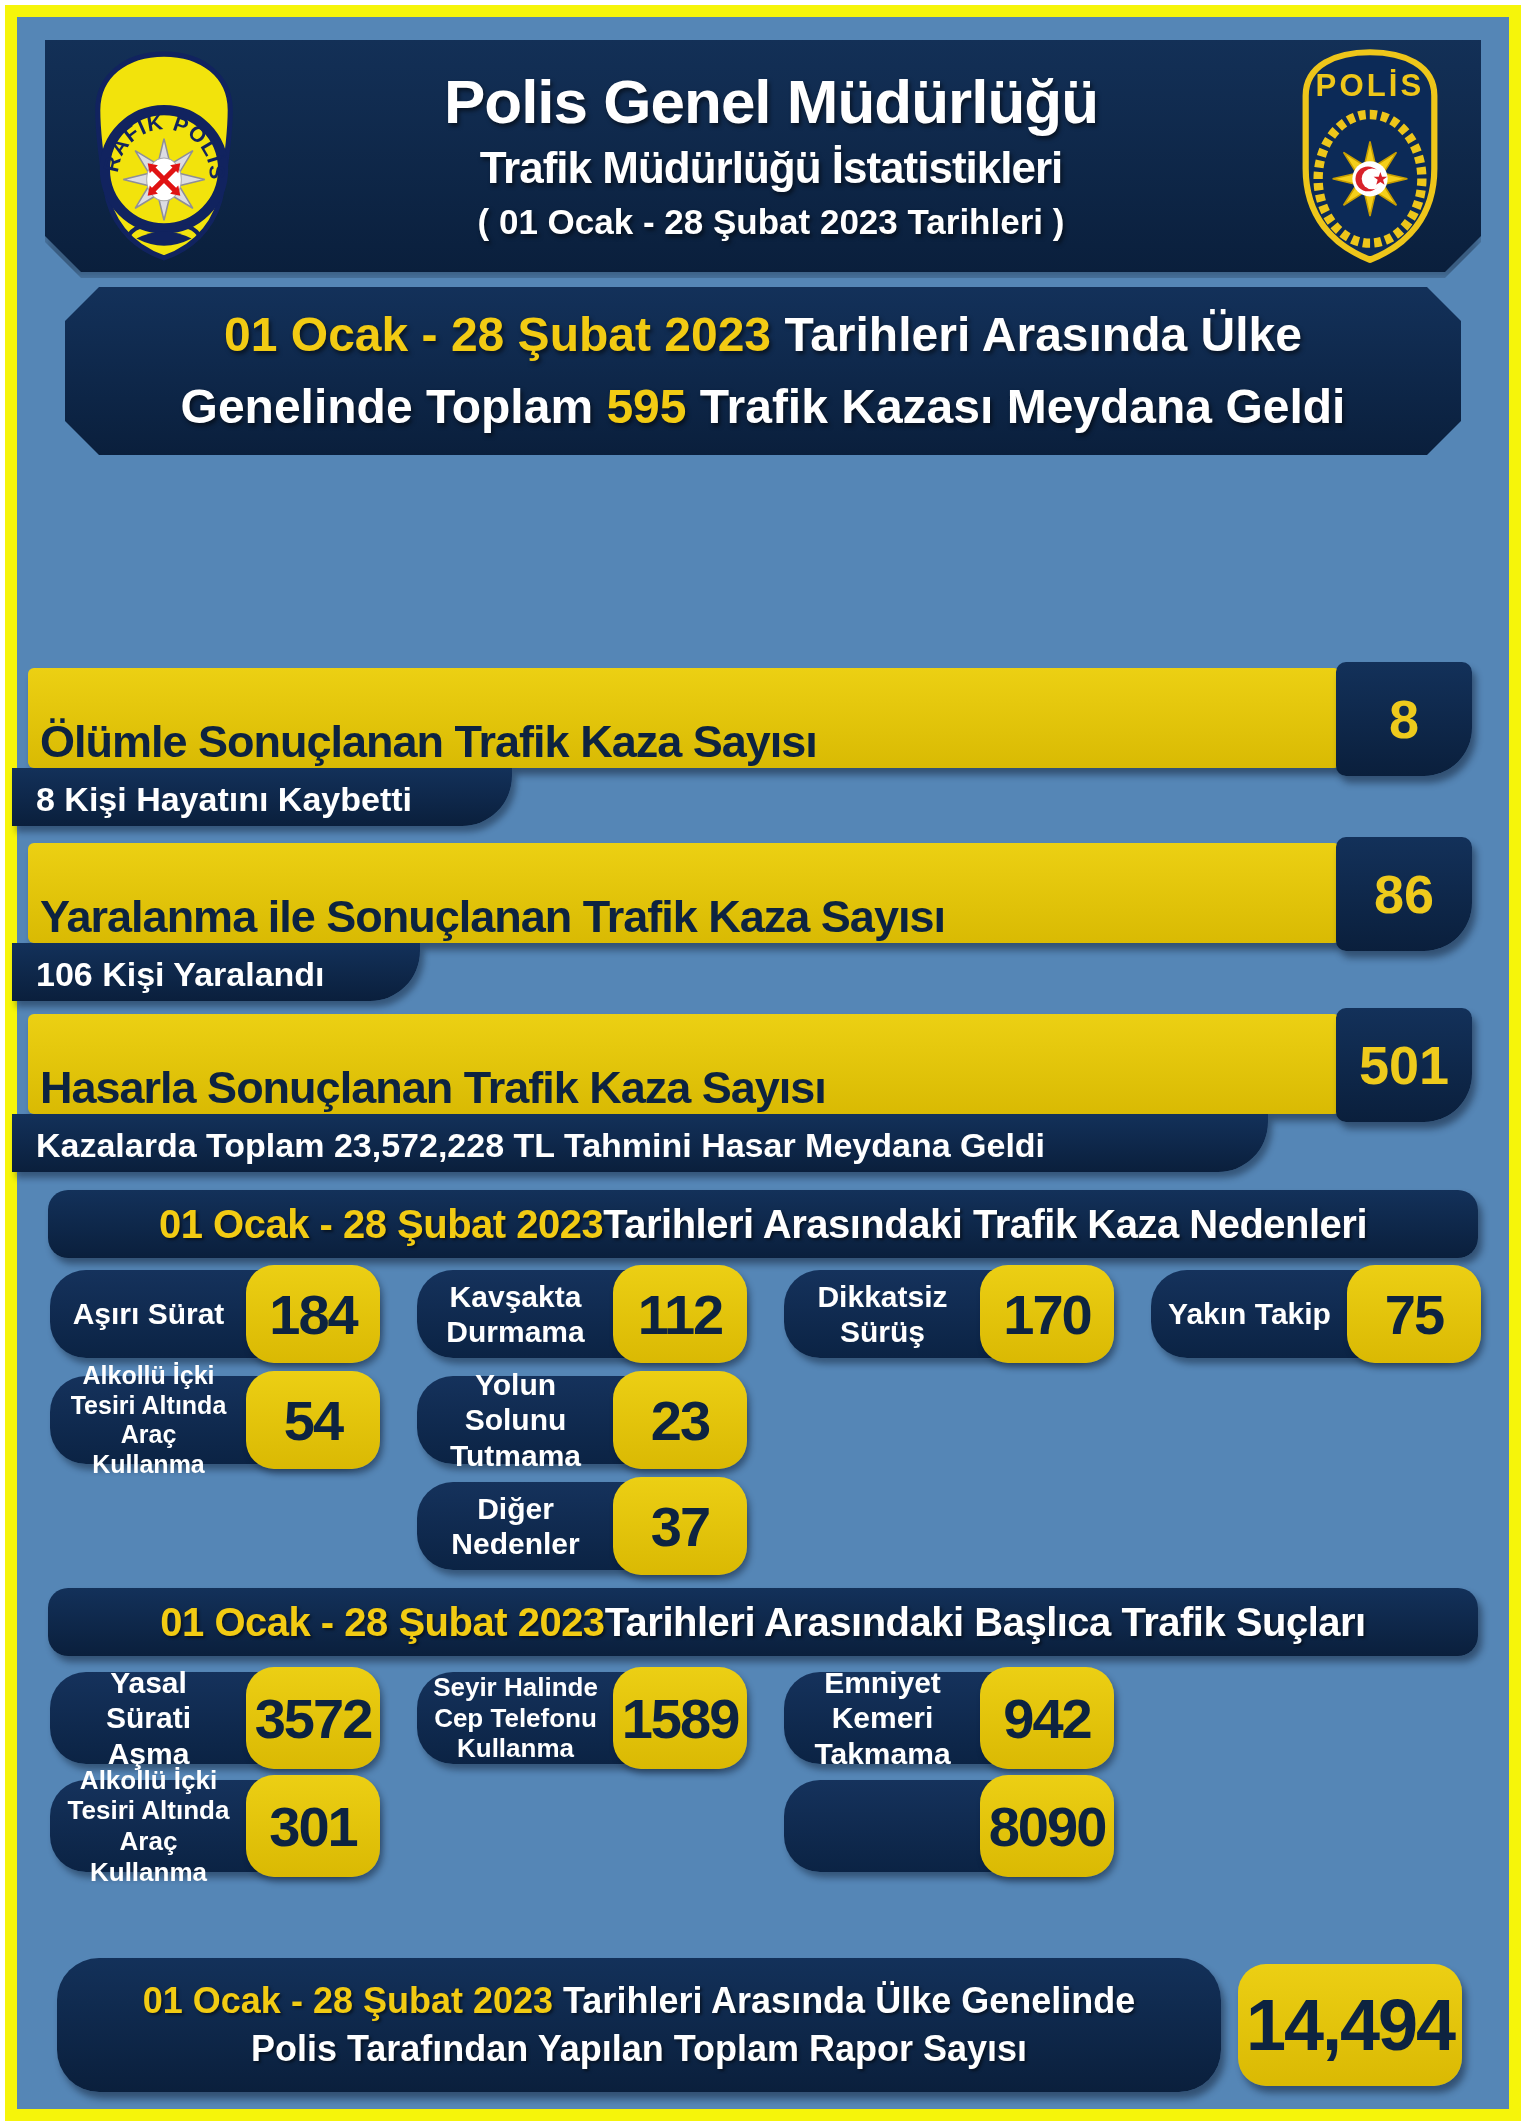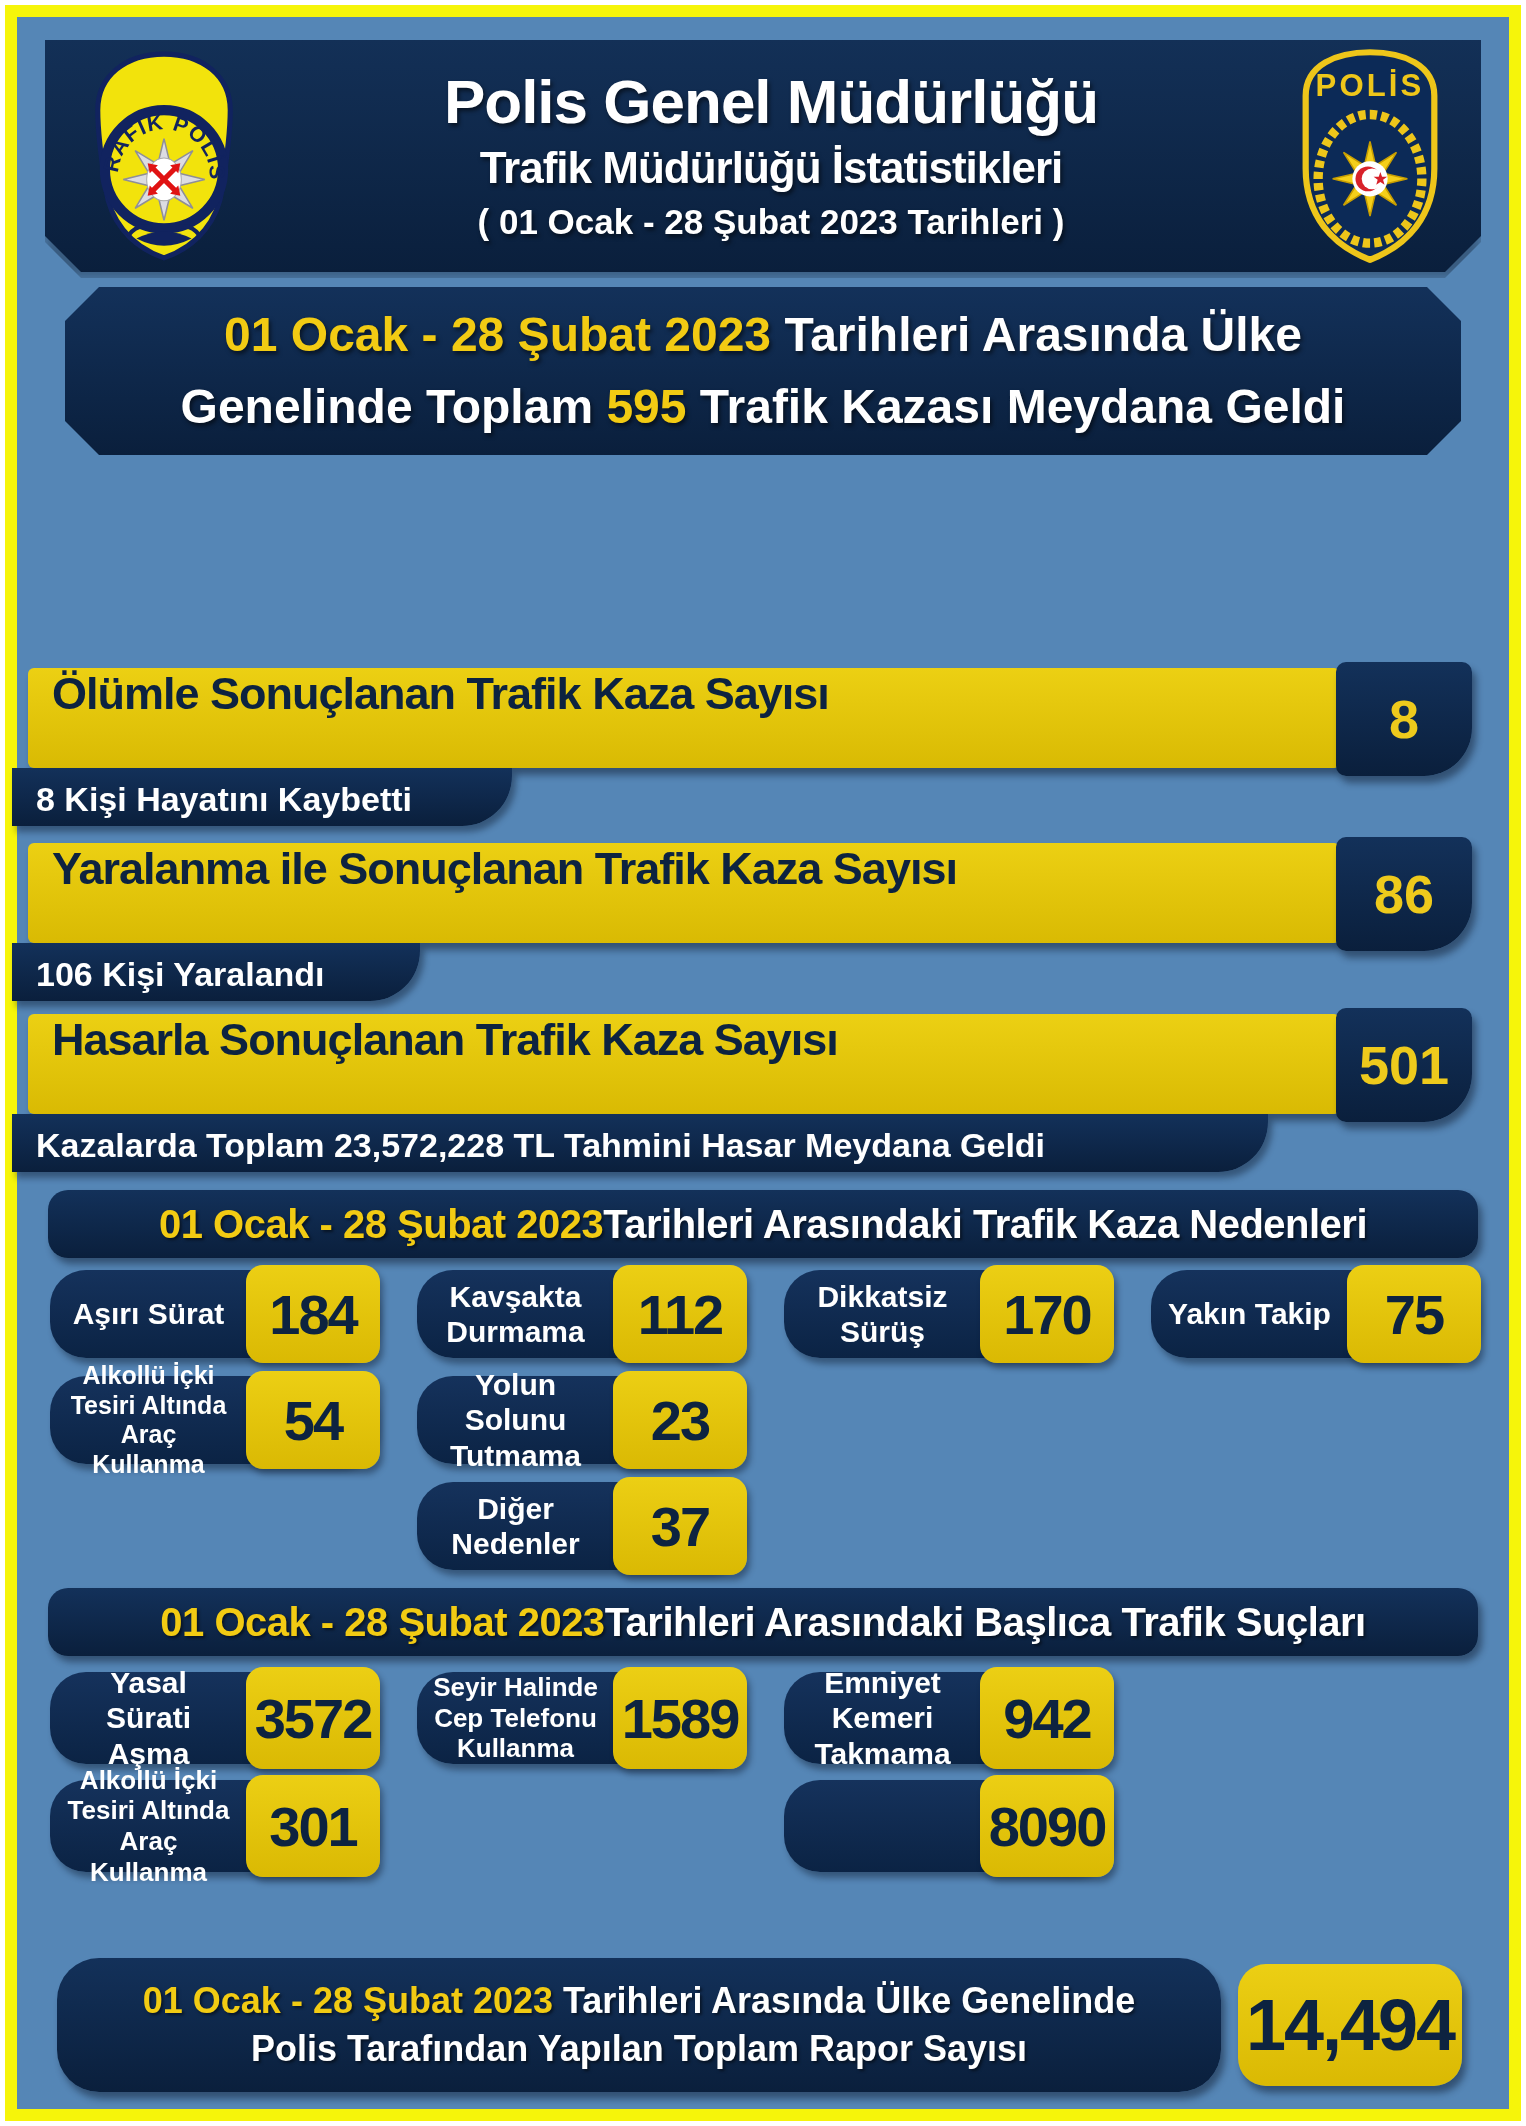--- a/index.html
+++ b/index.html
@@ -42,21 +42,21 @@
     text-shadow:2px 3px 4px rgba(0,0,0,.55);
   }
   .yl{color:#f2cb13;}
 
   
   .statrow{position:absolute;left:28px;width:1444px;height:100px;}
   .statbar{
     position:absolute;left:0;top:0;bottom:0;width:1312px;
     background:linear-gradient(180deg,#ecd013,#d9ba03);
     border-radius:6px;box-shadow:4px 7px 7px rgba(8,18,36,.45);
-    display:flex;align-items:flex-start;padding-left:24px;
+    display:flex;align-items:flex-end;padding-left:12px;
   }
   .statbar-label{font-size:45px;color:#0d2340;white-space:nowrap;letter-spacing:-1px;}
   .statbox{
     position:absolute;left:1308px;top:-6px;width:136px;height:114px;
     background:linear-gradient(180deg,#13315a,#0a1f3c);
     border-radius:10px 10px 48px 10px;box-shadow:4px 7px 7px rgba(8,18,36,.45);
     display:flex;align-items:center;justify-content:center;
   }
   .statbox span{font-size:54px;color:var(--gold-text);white-space:nowrap;}
   .statnote{
@@ -83,21 +83,21 @@
   .grid.causes{top:1270px;grid-auto-rows:88px;row-gap:18px;}
   .grid.offenses{top:1672px;grid-auto-rows:92px;row-gap:16px;}
   .tile{position:relative;background:linear-gradient(180deg,#15325c,#0b2344);border-radius:36px;box-shadow:4px 6px 6px rgba(8,18,36,.4);}
   .tile-label{
     position:absolute;left:14px;right:142px;top:0;bottom:0;
     display:flex;align-items:center;justify-content:center;text-align:center;
     color:#fff;font-size:30px;line-height:1.18;white-space:pre-line;
   }
   .tile-num{
     position:absolute;right:-5px;top:-5px;bottom:-5px;width:134px;
-    background:linear-gradient(180deg,#eccf14,#dab903);border-radius:17px;
+    background:linear-gradient(180deg,#eccf14,#dab903);border-radius:28px;
     box-shadow:3px 5px 6px rgba(8,18,36,.4);
     display:flex;align-items:center;justify-content:center;
     color:#0d2340;font-size:56px;letter-spacing:-2px;white-space:nowrap;
   }
   .causes .tile:nth-child(7){grid-column:2;}
   .offenses .tile:nth-child(4){grid-column:1;}
   .offenses .tile:nth-child(5){grid-column:3;}
 
   
   .footer-panel{

